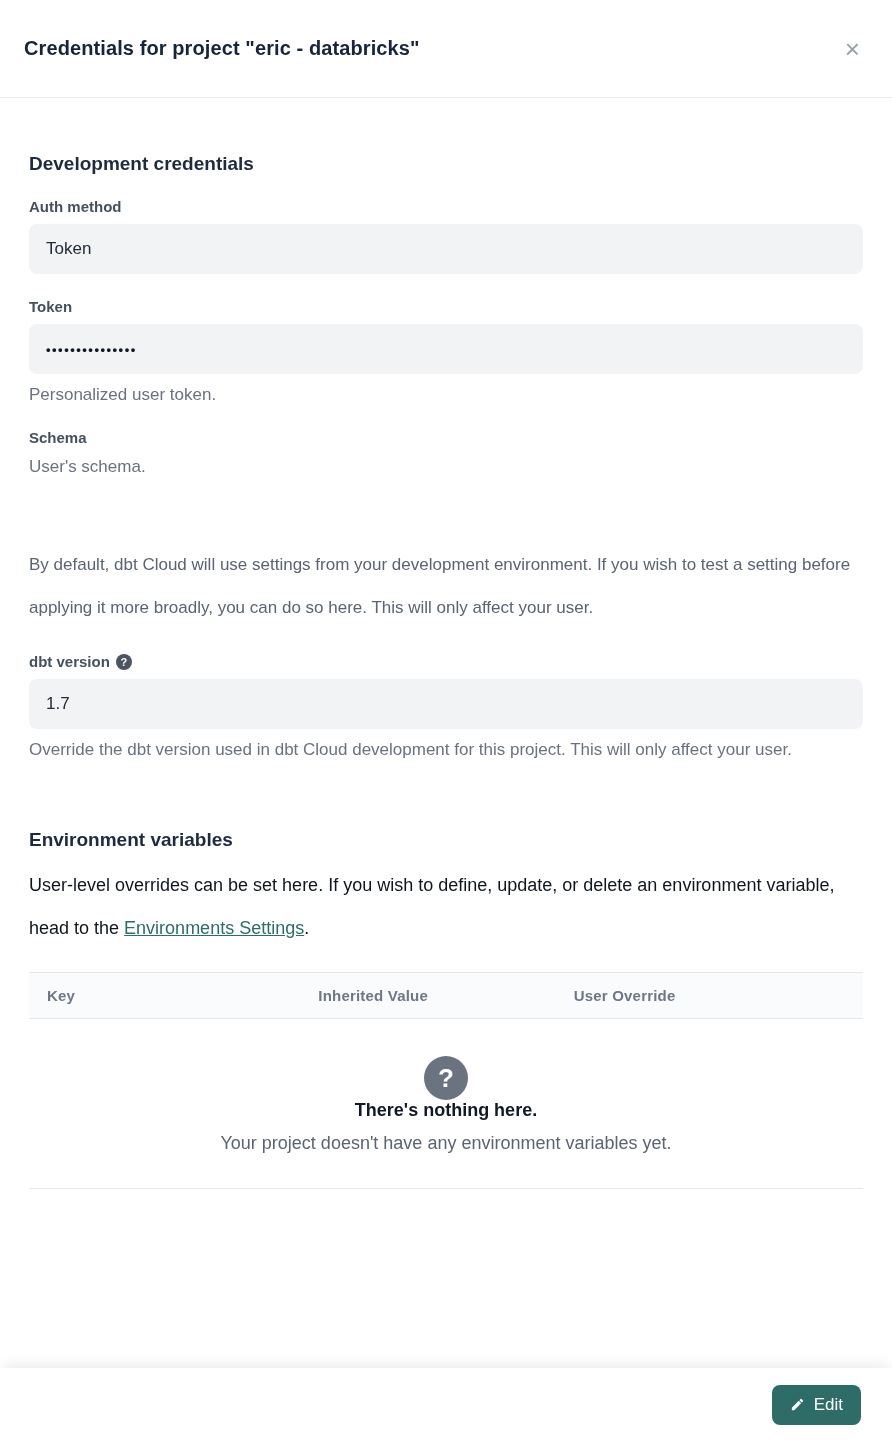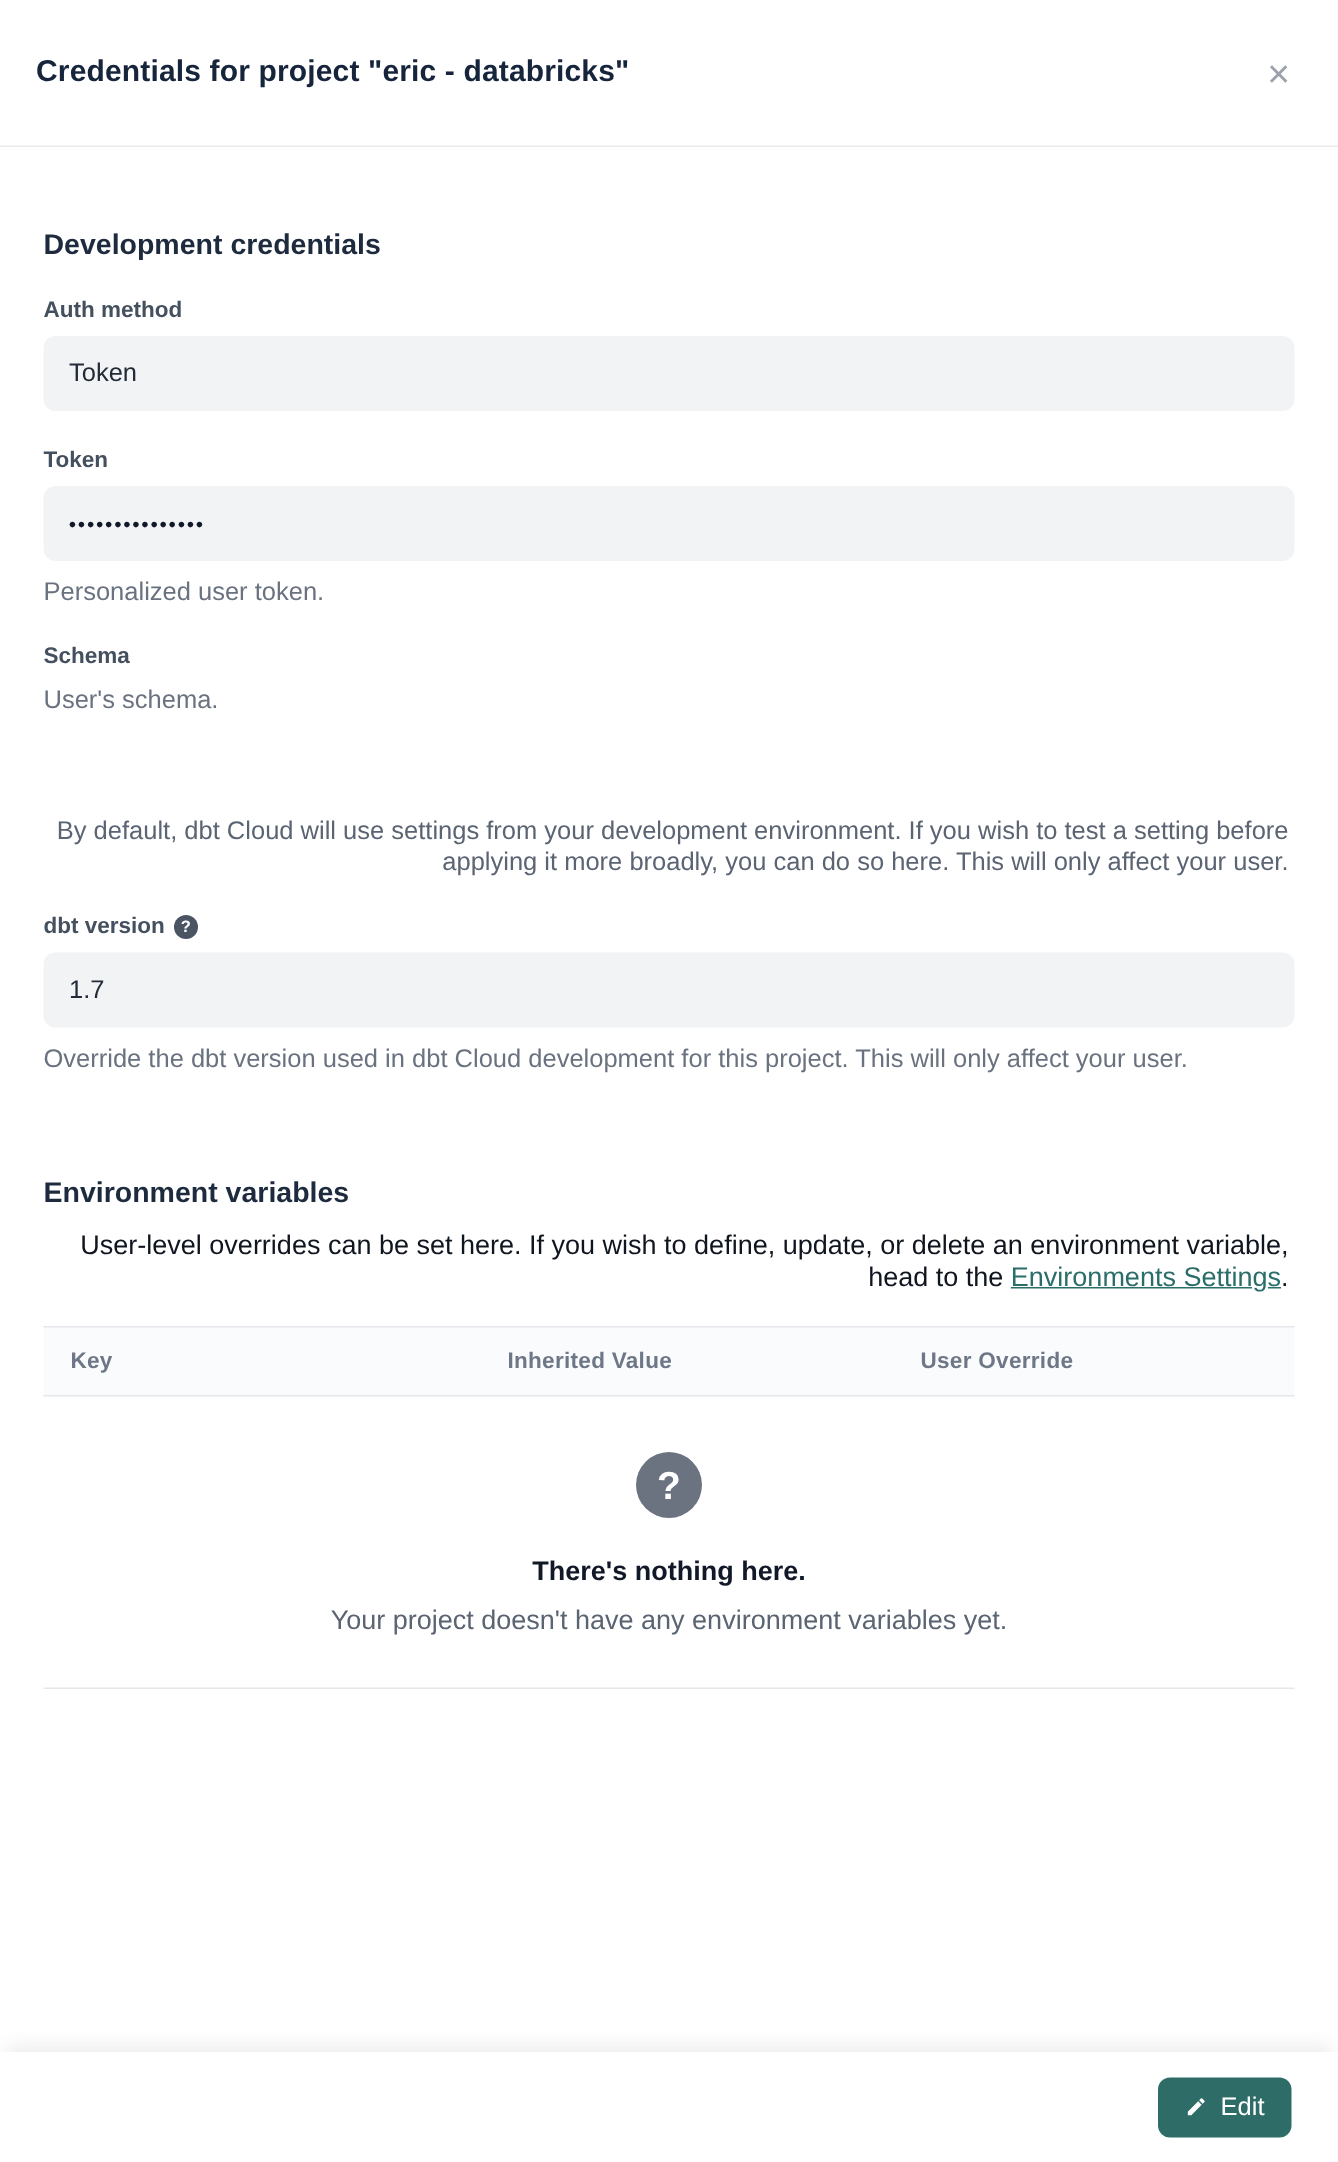--- a/index.html
+++ b/index.html
@@ -79,24 +79,23 @@
     font-weight: 700;
   }
   .helper-text {
     margin-top: 11px;
     font-size: 17px;
     color: #6a7280;
   }
   .section-desc {
     margin-top: 10px;
     font-size: 17px;
-    line-height: 21px;
+    line-height: 43px;
     color: #5b6472;
     max-width: 830px;
-    text-align: right;
   }
   .section-desc.dark {
     color: #10161f;
     font-size: 18px;
   }
   .inline-link {
     color: #2b6e69;
     text-decoration: underline;
     cursor: pointer;
   }
@@ -118,21 +117,20 @@
   .env-table-header {
     margin-top: 22px;
     display: grid;
     grid-template-columns: 34% 32% 34%;
     background: #fafbfc;
     border-top: 1px solid #e5e7eb;
     border-bottom: 1px solid #e5e7eb;
     height: 47px;
     align-items: center;
     padding: 0 18px;
-    gap: 20px;
   }
   .env-col {
     font-size: 15px;
     font-weight: 700;
     color: #6d7787;
     letter-spacing: 0.2px;
   }
 
   
   .empty-state {
@@ -148,21 +146,20 @@
     border-radius: 50%;
     background: #6b7280;
     color: #ffffff;
     font-size: 26px;
     font-weight: 700;
     display: flex;
     align-items: center;
     justify-content: center;
   }
   .empty-title {
-    margin-top: 25px;
     font-size: 18px;
     font-weight: 700;
     color: #111827;
   }
   .empty-subtitle {
     margin-top: 12px;
     font-size: 18px;
     color: #5b6472;
   }
   .bottom-divider {

